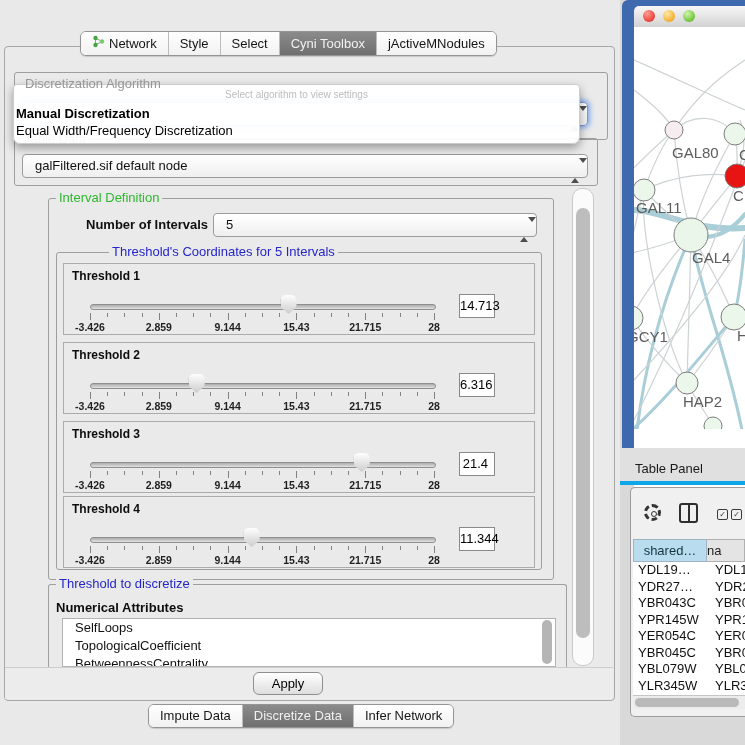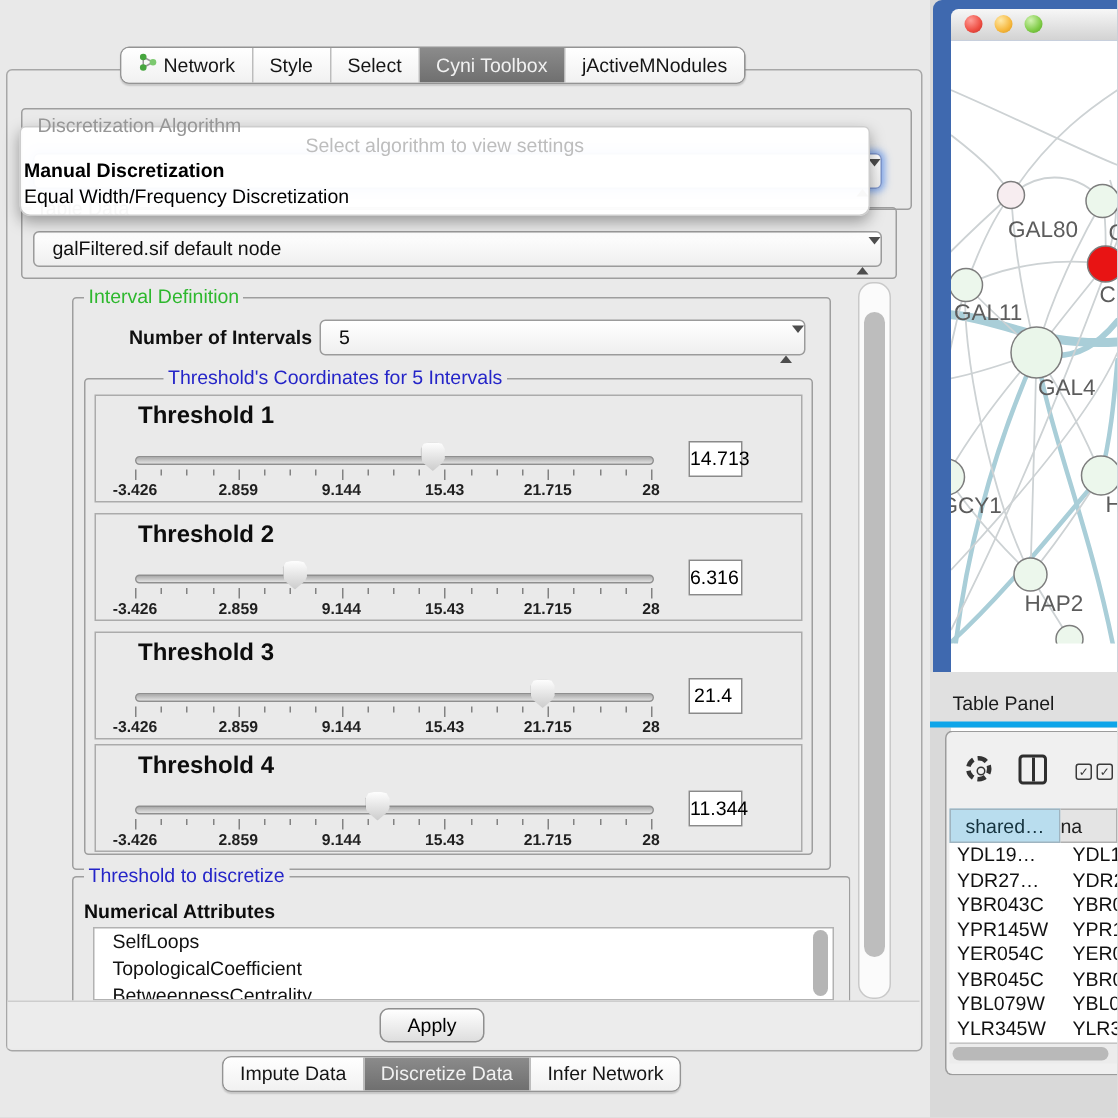--- a/index.html
+++ b/index.html
@@ -26,35 +26,35 @@
   .algo-label{left:22px;top:77px;color:#969696;z-index:6;background:transparent;}
   .combo{position:absolute;height:22px;background:linear-gradient(#ffffff,#efefef);border:1px solid #9b9b9b;border-radius:4px;
          font-size:13px;color:#101010;line-height:22px;}
   .combo .val{padding-left:12px;display:block;}
   .algo-combo{left:22px;top:102px;width:564px;border-color:#7e97cf;box-shadow:0 0 5px 2px rgba(98,148,236,.75);}
   .stepper{position:absolute;right:7px;top:5px;width:9px;}
   .tri-up{width:0;height:0;border-left:4px solid transparent;border-right:4px solid transparent;border-bottom:5px solid #4d4d4d;margin-bottom:2px;}
   .tri-down{width:0;height:0;border-left:4px solid transparent;border-right:4px solid transparent;border-top:5px solid #4d4d4d;}
   .popup{position:absolute;left:13px;top:84px;width:565px;height:58px;background:rgba(255,255,255,.96);
          border:1px solid #cdcdcd;border-radius:4px 4px 7px 7px;box-shadow:0 4px 10px rgba(0,0,0,.35);z-index:5;}
-  .popup-hint{position:absolute;top:4px;left:0;right:0;text-align:center;font-size:13px;color:#bdbdbd;}
+  .popup-hint{position:absolute;top:4px;left:0;right:0;text-align:center;font-size:10px;color:#bdbdbd;}
   .popup-opt{position:absolute;left:2px;font-size:13px;color:#000;white-space:nowrap;}
   .opt1{top:21px;font-weight:bold;}
   .opt2{top:38px;}
   .td-group{left:14px;top:138px;width:582px;height:46px;}
   .td-label{left:21px;top:132px;color:#3d3d3d;}
   .td-combo{left:22px;top:154px;width:564px;}
   .interval-group{left:48px;top:198px;width:504px;height:380px;}
   .interval-label{left:56px;top:191px;color:#2eb82e;}
   .noi-label{position:absolute;left:86px;top:217px;font-size:13px;font-weight:bold;color:#101010;}
   .noi-combo{left:213px;top:213px;width:322px;}
   .thr-group{left:56px;top:252px;width:484px;height:316px;}
   .thr-label{left:63px;top:245px;color:#2525c8;margin-left:46px;}
   .th-panel{position:absolute;left:63px;width:470px;height:70px;border:1px solid #ababab;background:#eaeaea;}
-  .th-name{position:absolute;left:8px;top:5px;font-size:16px;font-weight:bold;color:#0d0d0d;margin-left:20px;}
+  .th-name{position:absolute;left:8px;top:5px;font-size:12px;font-weight:bold;color:#0d0d0d;}
   .th-track{position:absolute;left:26px;top:40px;width:344px;height:4px;background:linear-gradient(#ababab,#e2e2e2);
             border:1px solid #8f8f8f;border-radius:3px;}
   .th-thumb{position:absolute;top:31px;width:16px;height:19px;background:linear-gradient(#fefefe,#cccccc);
             clip-path:polygon(50% 100%,8% 70%,0 55%,0 22%,12% 4%,35% 0,65% 0,88% 4%,100% 22%,100% 55%,92% 70%);
             filter:drop-shadow(0 0 1px #777);}
   .tick{position:absolute;top:49px;width:1px;height:4px;background:#828282;}
   .tick.major{height:7px;}
   .tick-label{position:absolute;top:57px;width:60px;text-align:center;font-size:10.5px;font-weight:bold;color:#1f1f1f;}
   .th-value{position:absolute;left:395px;top:30px;width:36px;height:24px;background:#fff;border:1px solid #8a8a8a;
             font-size:13px;line-height:22px;text-align:right;padding-right:6px;box-sizing:border-box;color:#000;}

